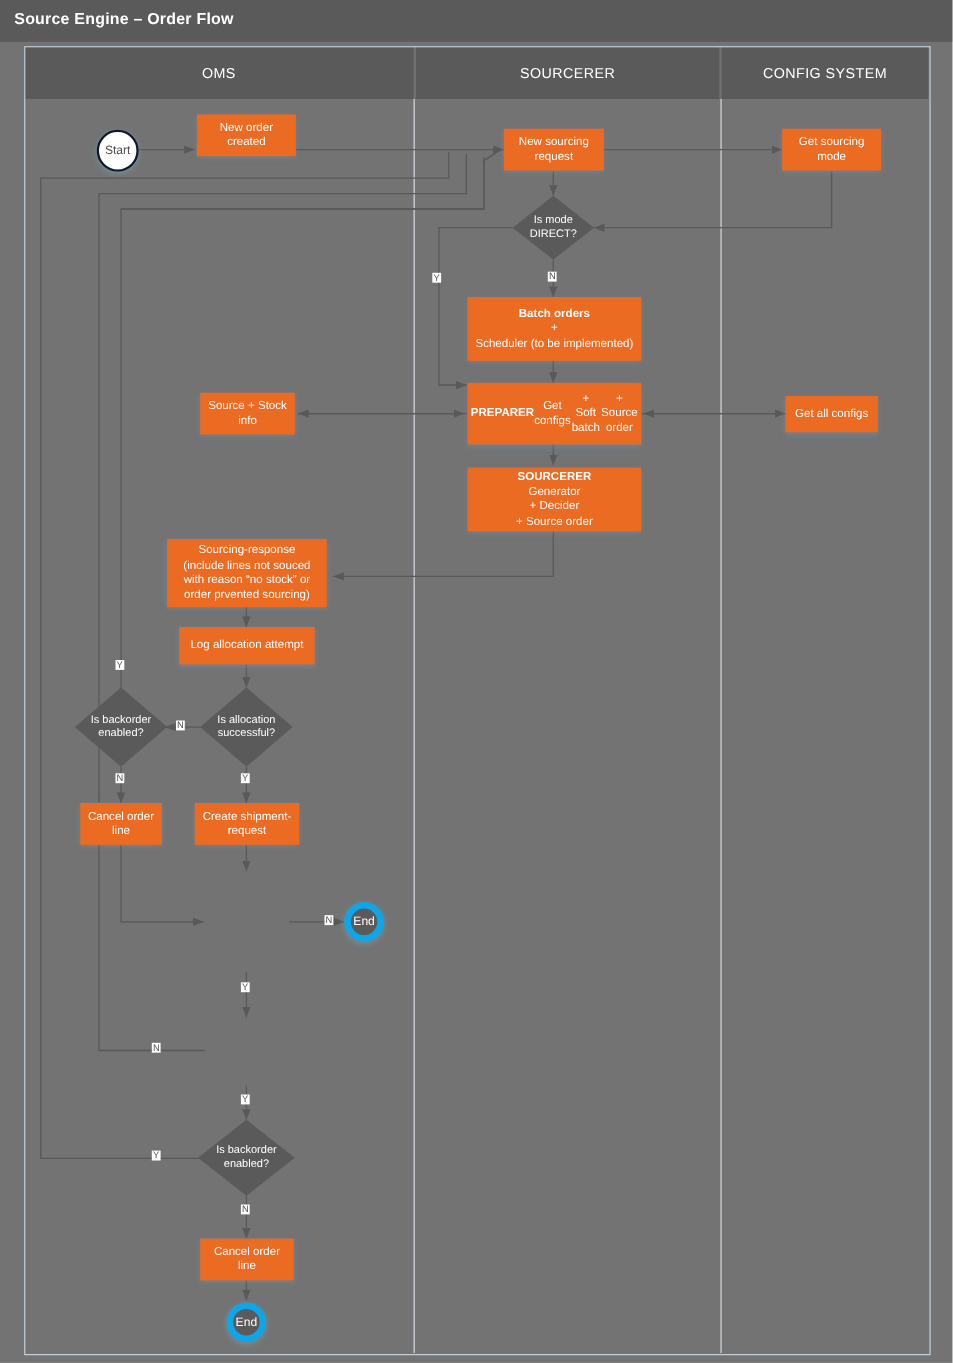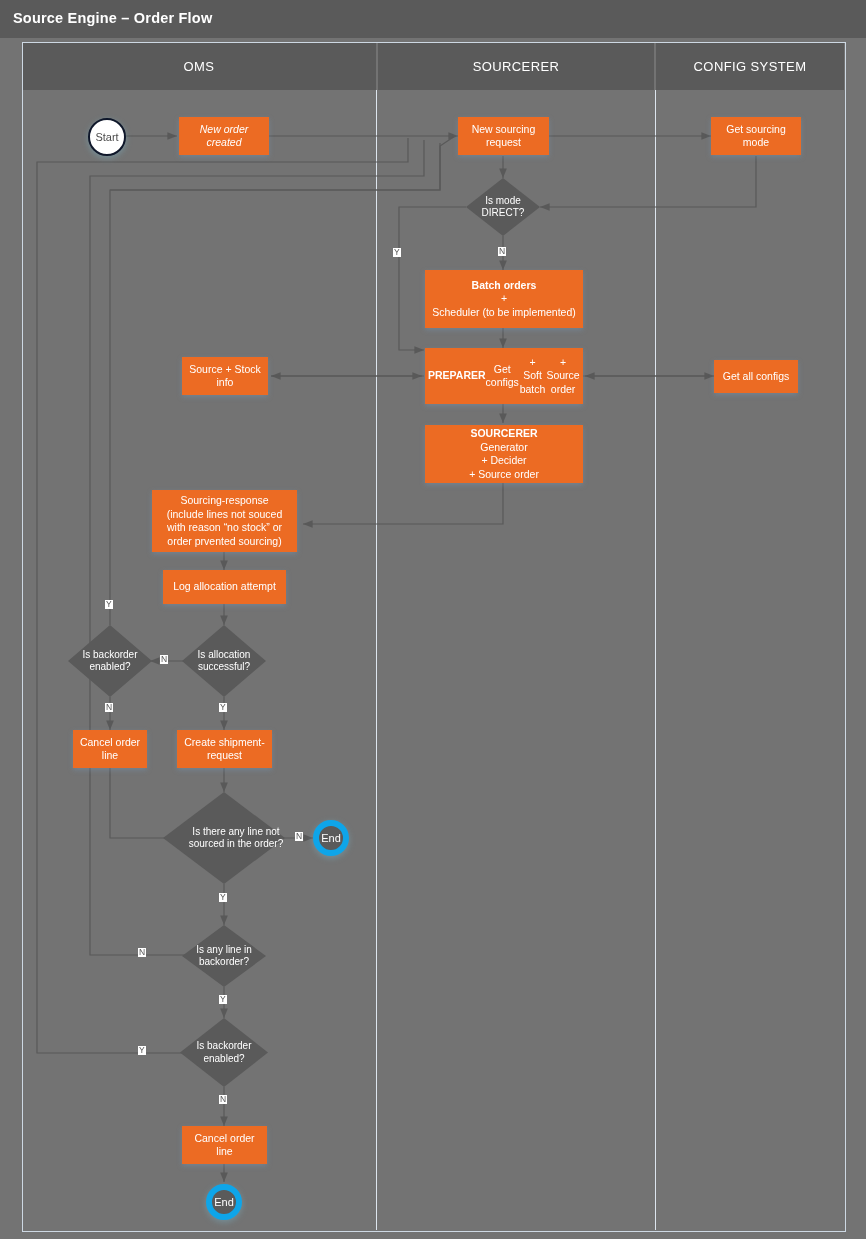--- a/index.html
+++ b/index.html
@@ -120,21 +120,21 @@
       <path d="M224,1087 L224,1126" marker-end="url(#ah)"></path>
 
       <path d="M224,1164 L224,1182" marker-end="url(#ah)"></path>
     </g>
   </svg>
 
   <div class="term term-start" style="left:88px;top:118px;width:38px;height:38px;">
     <span>Start</span>
   </div>
 
-  <div class="node proc" style="left:179px;top:117px;width:90px;height:38px;font-style:italic;">
+  <div class="node proc" style="left:179px;top:104px;width:90px;height:38px;">
     <span>New order created</span>
   </div>
 
   <div class="node proc" style="left:458px;top:117px;width:91px;height:38px;">
     <span>New sourcing request</span>
   </div>
 
   <div class="node proc" style="left:711px;top:117px;width:90px;height:38px;">
     <span>Get sourcing mode</span>
   </div>
@@ -200,37 +200,25 @@
   </div>
 
   <div class="node proc" style="left:73px;top:730px;width:74px;height:38px;">
     <span>Cancel order line</span>
   </div>
 
   <div class="node proc" style="left:177px;top:730px;width:95px;height:38px;">
     <span>Create shipment-request</span>
   </div>
 
-  <div class="diamond-wrap" style="left:163px;top:792px;width:122px;height:92px;">
-    <svg class="diamond" viewBox="0 0 122 92">
-      <polygon points="61,0 122,46 61,92 0,46" fill="#5a5a5a"></polygon>
-    </svg>
-    <div class="diamond-label" style="padding:0 12px;">Is there any line not sourced in the order?</div>
-  </div>
 
   <div class="term term-end" style="left:313px;top:820px;width:36px;height:36px;">
     <span>End</span>
   </div>
 
-  <div class="diamond-wrap" style="left:182px;top:925px;width:84px;height:62px;">
-    <svg class="diamond" viewBox="0 0 84 62">
-      <polygon points="42,0 84,31 42,62 0,31" fill="#5a5a5a"></polygon>
-    </svg>
-    <div class="diamond-label">Is any line in backorder?</div>
-  </div>
 
   <div class="diamond-wrap" style="left:180px;top:1018px;width:88px;height:69px;">
     <svg class="diamond" viewBox="0 0 88 69">
       <polygon points="44,0 88,34.5 44,69 0,34.5" fill="#5a5a5a"></polygon>
     </svg>
     <div class="diamond-label">Is backorder enabled?</div>
   </div>
 
   <div class="node proc" style="left:182px;top:1126px;width:85px;height:38px;">
     <span>Cancel order line</span>

